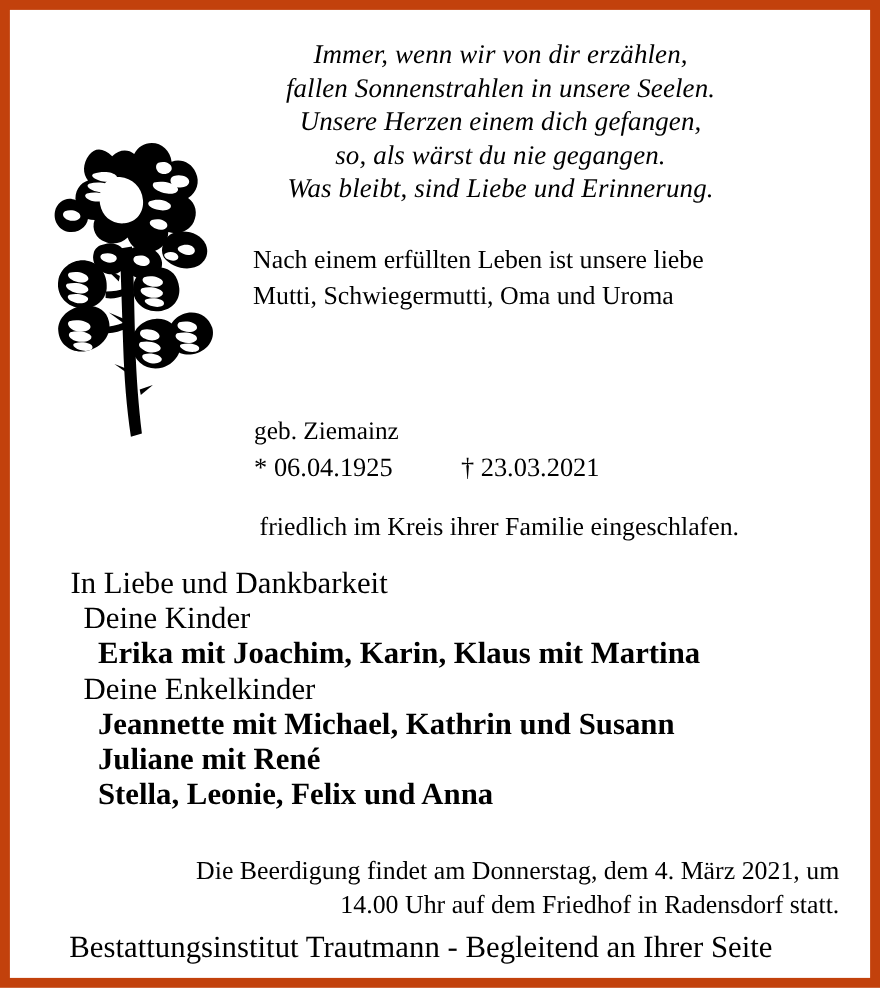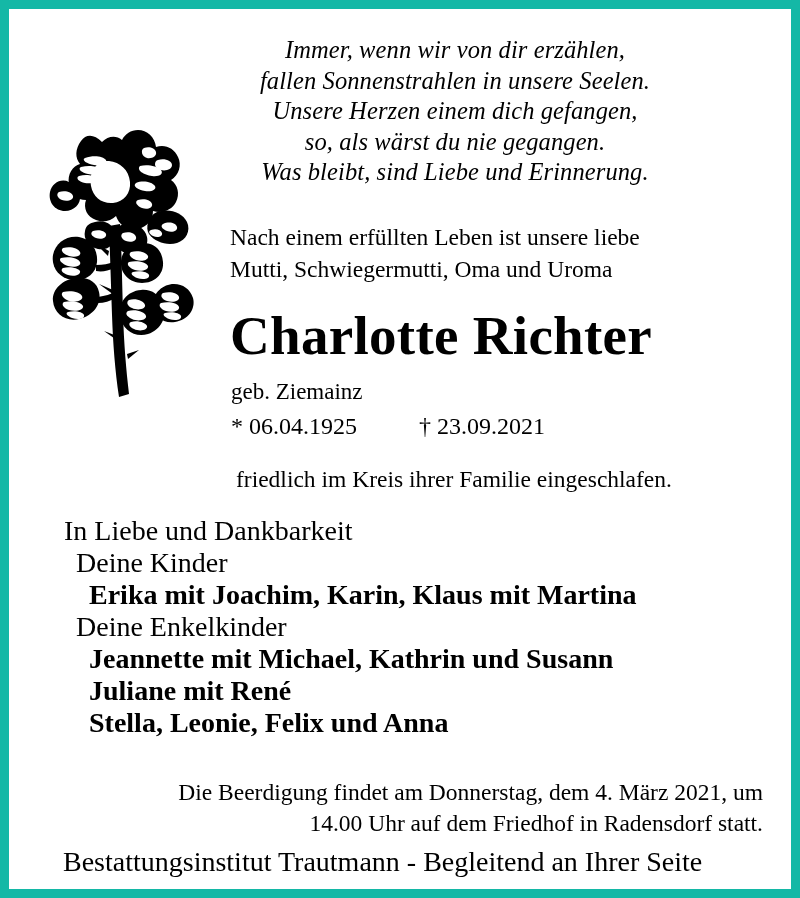--- a/index.html
+++ b/index.html
@@ -13,21 +13,21 @@
     font-family: "Liberation Serif", "DejaVu Serif", serif;
     color: #000000;
     overflow: hidden;
   }
 
   .notice {
     position: relative;
     box-sizing: border-box;
     width: 800px;
     height: 898px;
-    background: #14b8a6;
+    background: #c2410c;
     padding: 9px;
   }
   .notice-inner {
     position: relative;
     box-sizing: border-box;
     width: 100%;
     height: 100%;
     background: #ffffff;
     overflow: hidden;
   }
@@ -249,29 +249,28 @@
       <div>Unsere Herzen einem dich gefangen,</div>
       <div>so, als wärst du nie gegangen.</div>
       <div>Was bleibt, sind Liebe und Erinnerung.</div>
     </div>
 
     <div class="intro">
       <div>Nach einem erfüllten Leben ist unsere liebe</div>
       <div>Mutti, Schwiegermutti, Oma und Uroma</div>
     </div>
 
-    <div class="name">Charlotte Richter</div>
     <div class="maiden">geb. Ziemainz</div>
 
     <div class="dates">
       <span>*</span>
       <span>06.04.1925</span>
       <span class="death">
         <span>†</span>
-        <span>23.09.2021</span>
+        <span>23.03.2021</span>
       </span>
     </div>
 
     <div class="closing">friedlich im Kreis ihrer Familie eingeschlafen.</div>
 
     <div class="family">
       <div class="lead">In Liebe und Dankbarkeit</div>
 
       <div class="group-label">Deine Kinder</div>
       <div class="group-names">Erika mit Joachim, Karin, Klaus mit Martina</div>

